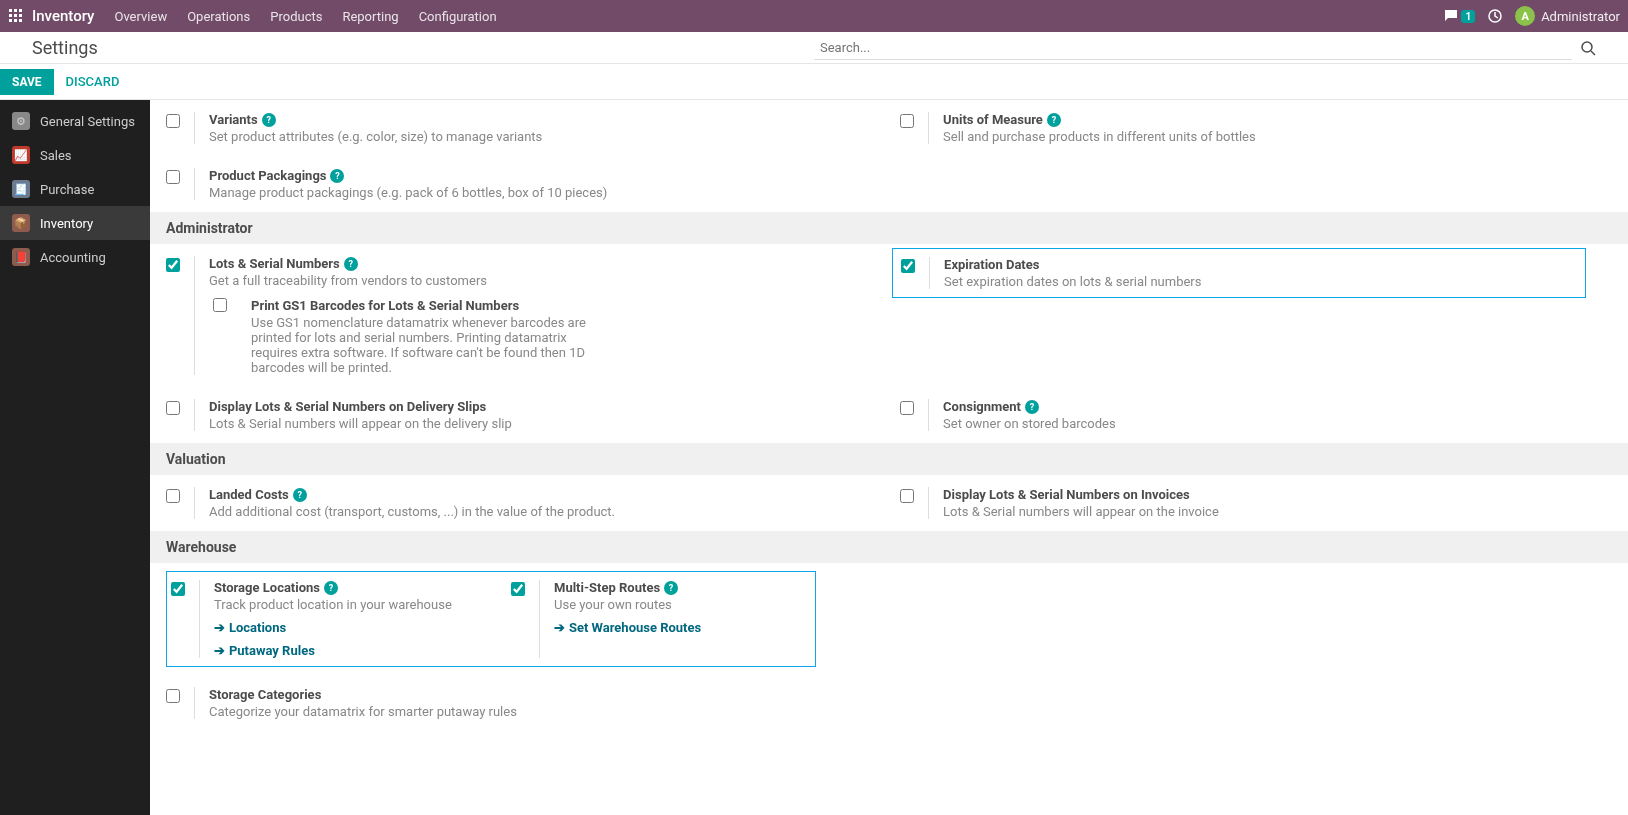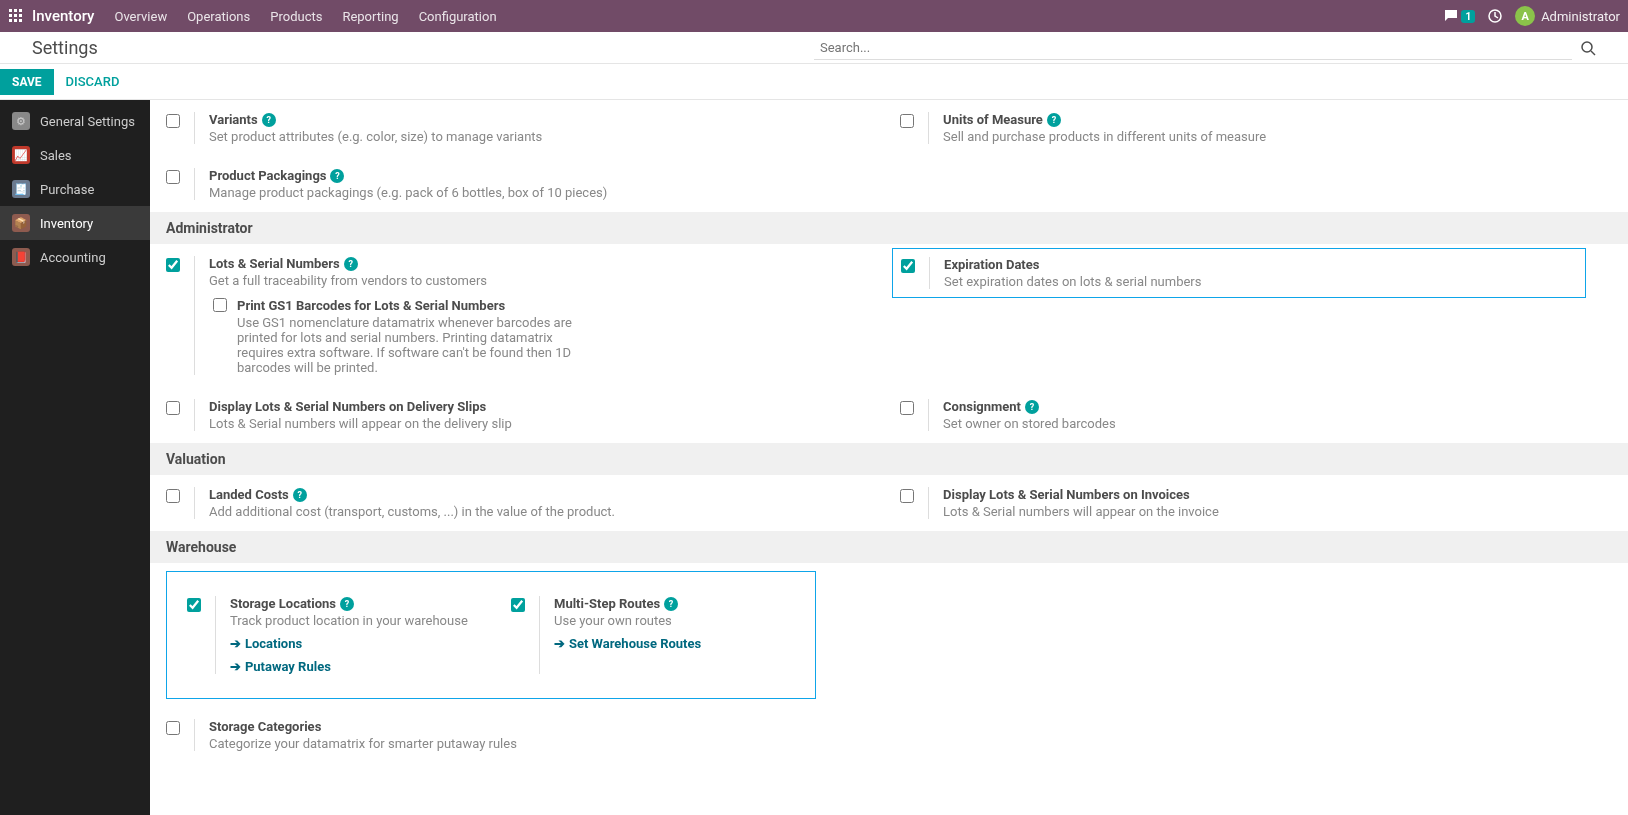--- a/index.html
+++ b/index.html
@@ -45,28 +45,28 @@
 .section-header { background: #f0f0f0; padding: 8px 16px; font-weight: bold; color: #4c4c4c; font-size: 14px; }
 .settings-row { display: flex; padding: 12px 16px; gap: 40px; }
 .setting-block { display: flex; align-items: flex-start; width: 48%; }
 .setting-block .chk-col { width: 28px; padding-top: 2px; }
 .setting-block .divider { width: 1px; background: #ddd; align-self: stretch; margin-right: 14px; }
 .setting-block .content { flex: 1; }
 .setting-title { font-weight: bold; color: #4c4c4c; font-size: 13px; display: flex; align-items: center; gap: 4px; }
 .setting-desc { color: #888; font-size: 13px; margin-top: 2px; }
 .help-icon { display: inline-flex; width: 14px; height: 14px; background: #00A09D; color: #fff; border-radius: 50%; align-items: center; justify-content: center; font-size: 9px; font-weight: bold; }
 input[type=checkbox] { width: 14px; height: 14px; accent-color: #00A09D; cursor: pointer; }
-.sub-option { margin-top: 10px; margin-left: 4px; display: flex; gap: 10px; }
+.sub-option { margin-top: 10px; margin-left: 4px; display: flex; gap: 24px; }
 .sub-option .sub-content .sub-title { font-weight: bold; color: #4c4c4c; font-size: 13px; }
 .sub-option .sub-content .sub-desc { color: #888; font-size: 13px; margin-top: 2px; max-width: 340px; }
 .action-link { color: #00687f; font-size: 13px; font-weight: bold; display: flex; align-items: center; gap: 4px; margin-top: 8px; cursor: pointer; }
 .action-link .arrow { color: #00687f; }
 .highlight-red { border: 1px solid #0ea5e9; }
 .hl-box1 { position: relative; padding: 8px; margin: -8px; }
-.hl-box2 { padding: 20px; }
+.hl-box2 { padding: 4px; }
 </style>
 </head>
 <body>
 
 <div class="topbar">
   <svg class="apps-icon" viewBox="0 0 16 16" fill="#fff">
       <rect x="1" y="1" width="3" height="3"></rect>
       <rect x="6" y="1" width="3" height="3"></rect>
       <rect x="11" y="1" width="3" height="3"></rect>
       <rect x="1" y="6" width="3" height="3"></rect>
@@ -157,21 +157,21 @@
         </div>
       </div>
       <div class="setting-block">
         <div class="chk-col"><input type="checkbox" style=""></div>
         <div class="divider"></div>
         <div class="content">
           <div class="setting-title">
               <span>Units of Measure</span>
               <span class="help-icon">?</span>
             </div>
-          <div class="setting-desc">Sell and purchase products in different units of measure</div>
+          <div class="setting-desc">Sell and purchase products in different units of bottles</div>
         </div>
       </div>
     </div>
     <div class="settings-row">
       <div class="setting-block">
         <div class="chk-col"><input type="checkbox" style=""></div>
         <div class="divider"></div>
         <div class="content">
           <div class="setting-title">
               <span>Product Packagings</span>

